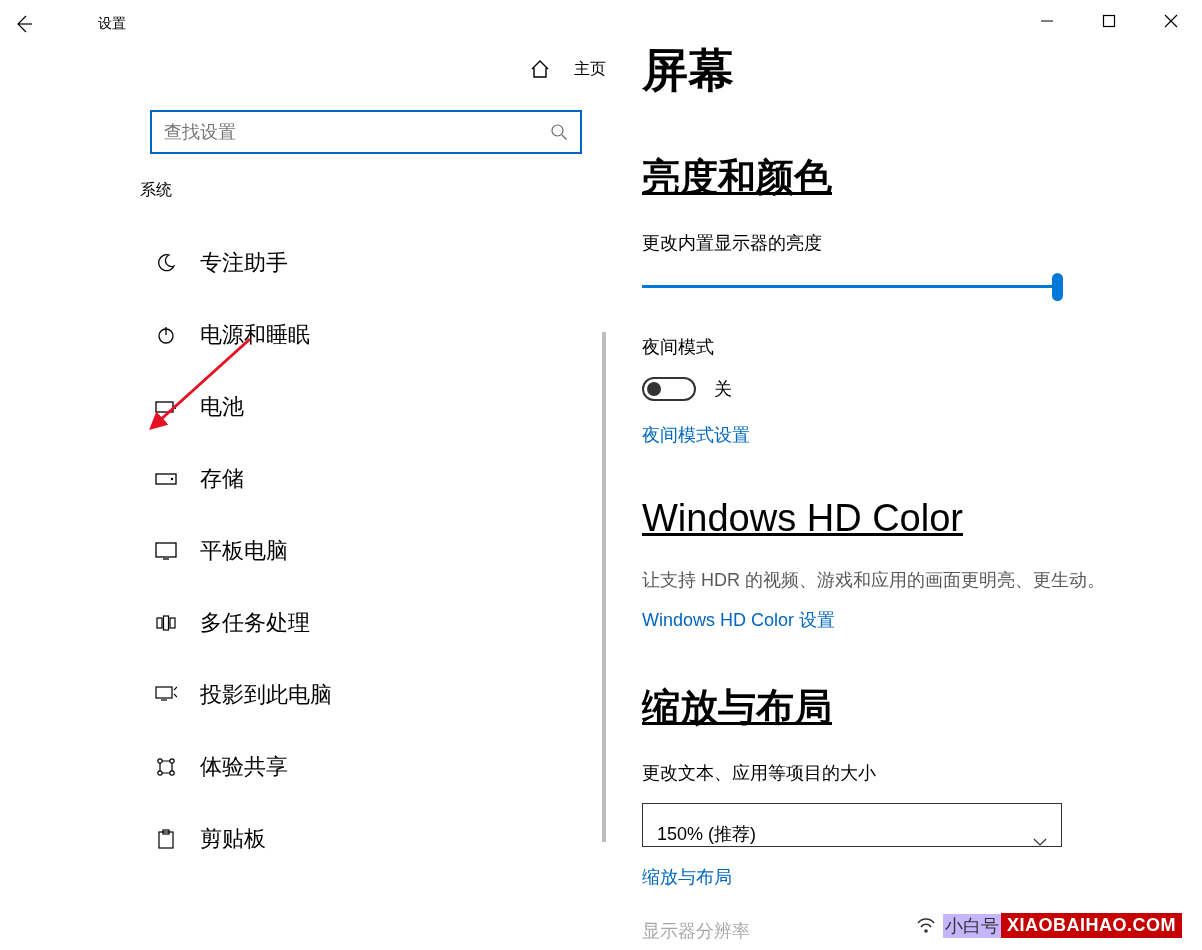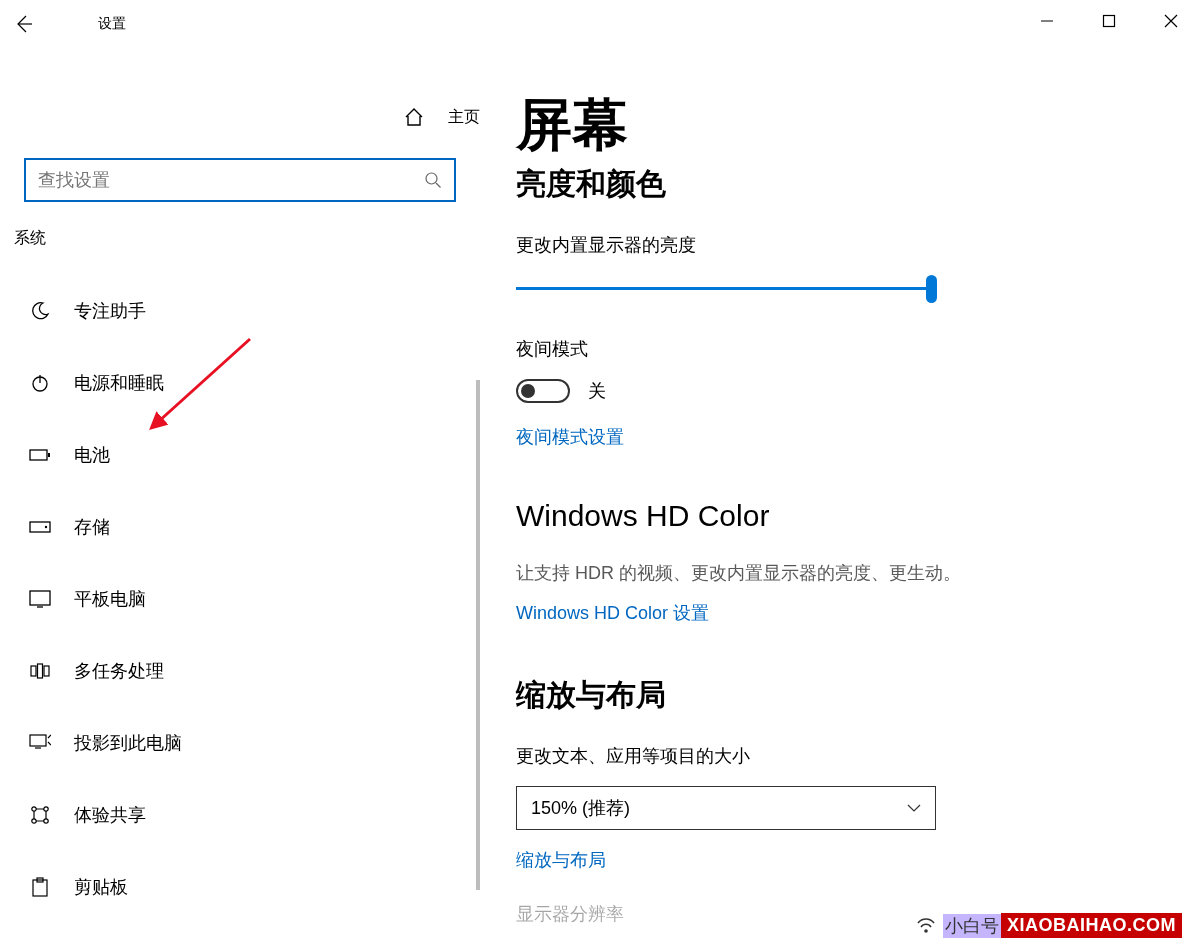--- a/index.html
+++ b/index.html
@@ -1,17 +1,17 @@
 <!DOCTYPE html>
 <html><head>
 <meta charset="utf-8">
 <style>
 * { box-sizing: border-box; margin: 0; padding: 0; font-family: "Microsoft YaHei", "Segoe UI", sans-serif; }
 html, body { width: 1202px; height: 950px; overflow: hidden; background: #fff; }
-.window { width: 1202px; height: 950px; display: flex; flex-direction: column; background: #fff; position: relative; }
+.window { width: 1202px; height: 950px; display: flex; flex-direction: row; background: #fff; position: relative; }
 
 
 .titlebar { height: 48px; display: flex; align-items: center; }
 .back-btn { width: 48px; height: 48px; display: flex; align-items: center; justify-content: center; cursor: pointer; }
 .titlebar-title { font-size: 14px; margin-left: 50px; }
 .win-controls { position: absolute; top: 0; right: 0; display: flex; }
 .win-btn { width: 62px; height: 42px; display: flex; align-items: center; justify-content: center; cursor: pointer; }
 
 
 .body { flex: 1; display: flex; overflow: hidden; }
@@ -22,36 +22,36 @@
 
 .home-row { height: 58px; display: flex; align-items: center; padding-left: 28px; cursor: pointer; justify-content: flex-end; }
 .home-row .icon { width: 24px; display: flex; align-items: center; justify-content: center; margin-right: 22px; }
 .home-row .label { font-size: 16px; }
 .search-box { margin: 12px 24px 26px 24px; height: 44px; border: 2px solid #0067c0; display: flex; align-items: center; padding: 0 12px; }
 .search-box input { flex: 1; border: 0; outline: 0; font-size: 18px; background: transparent; }
 .search-box .search-icon { width: 18px; height: 18px; }
 .cat-label { padding-left: 14px; font-size: 16px; font-weight: 400; margin-bottom: 26px; }
 .nav-item { height: 72px; display: flex; align-items: center; padding-left: 28px; cursor: pointer; }
 .nav-item .icon { width: 24px; display: flex; align-items: center; justify-content: center; margin-right: 22px; color: #000; }
-.nav-item .label { font-size: 18px; font-family: Liberation Mono, monospace; }
-
-
-.page-title { font-size: 56px; font-weight: 600; }
-.section-title { font-size: 30px; font-weight: 600; margin-bottom: 28px; }
+.nav-item .label { font-size: 22px; font-family: Liberation Mono, monospace; }
+
+
+.page-title { font-size: 46px; font-weight: 600; margin-bottom: 50px; }
+.section-title { font-size: 38px; font-weight: 600; margin-bottom: 28px; text-decoration: underline; }
 .setting-label { font-size: 18px; margin-bottom: 18px; }
 .slider-wrap { width: 420px; height: 28px; position: relative; margin-bottom: 34px; }
 .slider-track { position: absolute; top: 12px; left: 0; right: 0; height: 3px; background: #0078d7; }
 .slider-thumb { position: absolute; top: 0; width: 11px; height: 28px; border-radius: 6px; background: #0078d7; }
 .toggle-row { display: flex; align-items: center; margin-bottom: 22px; }
 .toggle { width: 54px; height: 24px; border: 2px solid #333; border-radius: 14px; position: relative; margin-right: 18px; cursor: pointer; }
 .toggle .knob { position: absolute; left: 3px; top: 3px; width: 14px; height: 14px; border-radius: 50%; background: #333; }
 .toggle-label { font-size: 18px; }
 .link { color: #0067c0; font-size: 18px; cursor: pointer; margin-bottom: 50px; display: inline-block; }
 .hd-desc { font-size: 18px; color: #595959; margin-bottom: 16px; }
-.select-box { width: 420px; height: 44px; border: 1px solid #333; display: flex; align-items: center; justify-content: space-between; padding: 0 14px; cursor: pointer; margin-bottom: 18px; }
+.select-box { width: 420px; height: 44px; border: 1px solid #333; display: flex; align-items: flex-end; justify-content: space-between; padding: 0 14px; cursor: pointer; margin-bottom: 18px; }
 .select-box span { font-size: 18px; }
 .cut-label { font-size: 18px; color: #000; }
 
 
 .watermark-badge { position: absolute; right: 20px; bottom: 12px; display: flex; align-items: center; font-size: 18px; }
 .watermark-badge .ico { margin-right: 6px; }
 .watermark-badge .wm-white { background: #c4b5fd; color: #333; padding: 0 2px;}
 .watermark-badge .wm-red { background: #c60000; color: #fff; padding: 2px 6px; font-weight: 600; letter-spacing: 0.5px; }
 
 
@@ -215,21 +215,21 @@
       <div class="setting-label">夜间模式</div>
       <div class="toggle-row">
         <div class="toggle">
             <div class="knob"></div>
           </div>
         <span class="toggle-label">关</span>
       </div>
       <a class="link">夜间模式设置</a>
 
       <div class="section-title" style="font-weight:400">Windows HD Color</div>
-      <div class="hd-desc">让支持 HDR 的视频、更改内置显示器的亮度、更生动。</div>
+      <div class="hd-desc">让支持 HDR 的视频、游戏和应用的画面更明亮、更生动。</div>
       <a class="link">Windows HD Color 设置</a>
 
       <div class="section-title">缩放与布局</div>
       <div class="setting-label">更改文本、应用等项目的大小</div>
       <div class="select-box">
         <span>150% (推荐)</span>
         <span>
             <svg width="14" height="8" viewBox="0 0 14 8">
               <path d="M1 1 L7 7 L13 1" stroke="#333" stroke-width="1.2" fill="none"></path>
             </svg>

